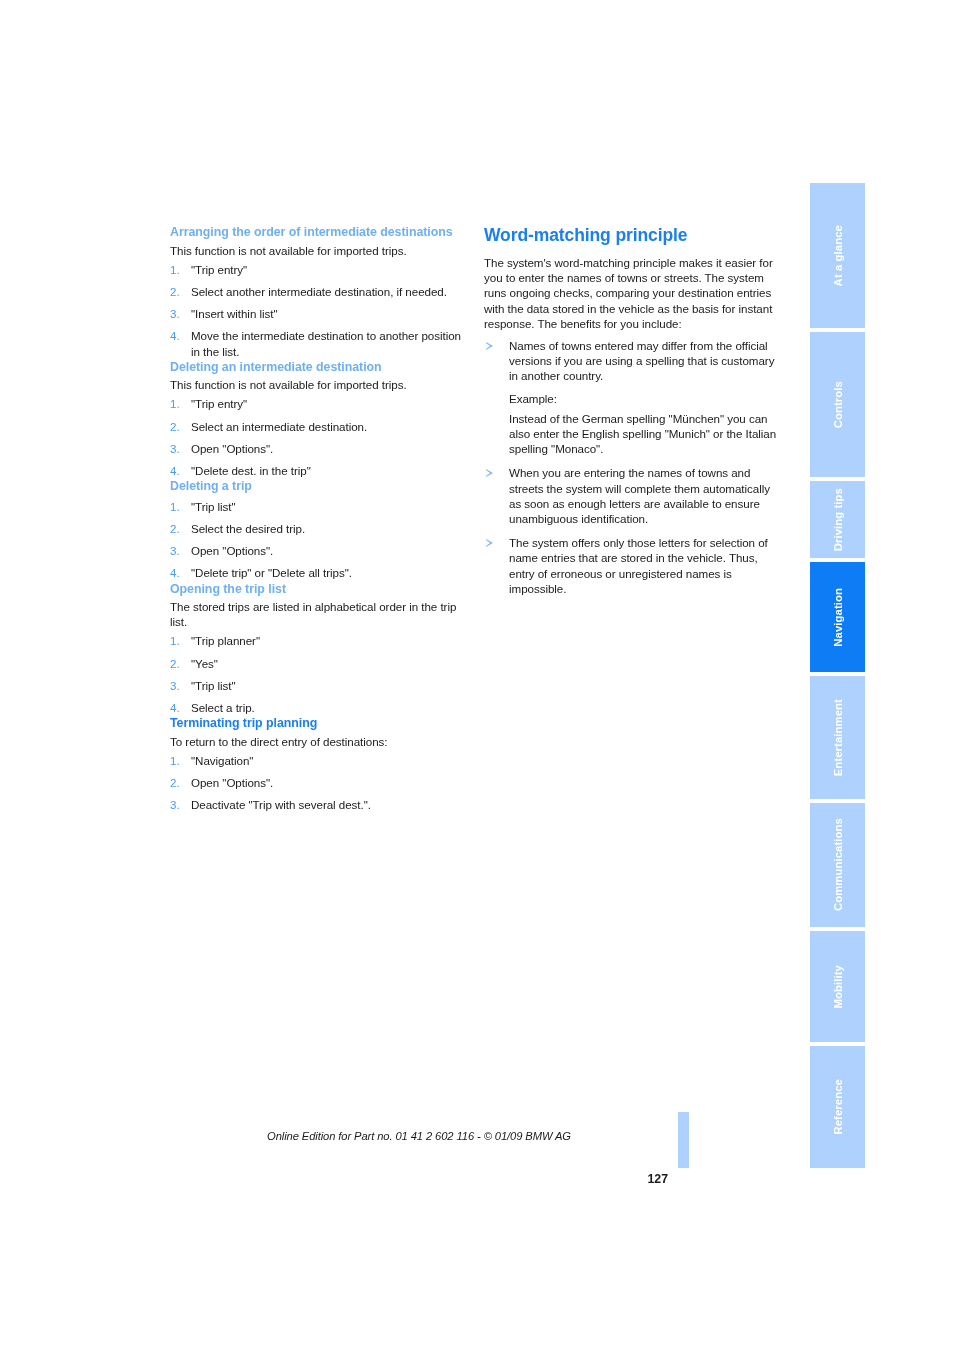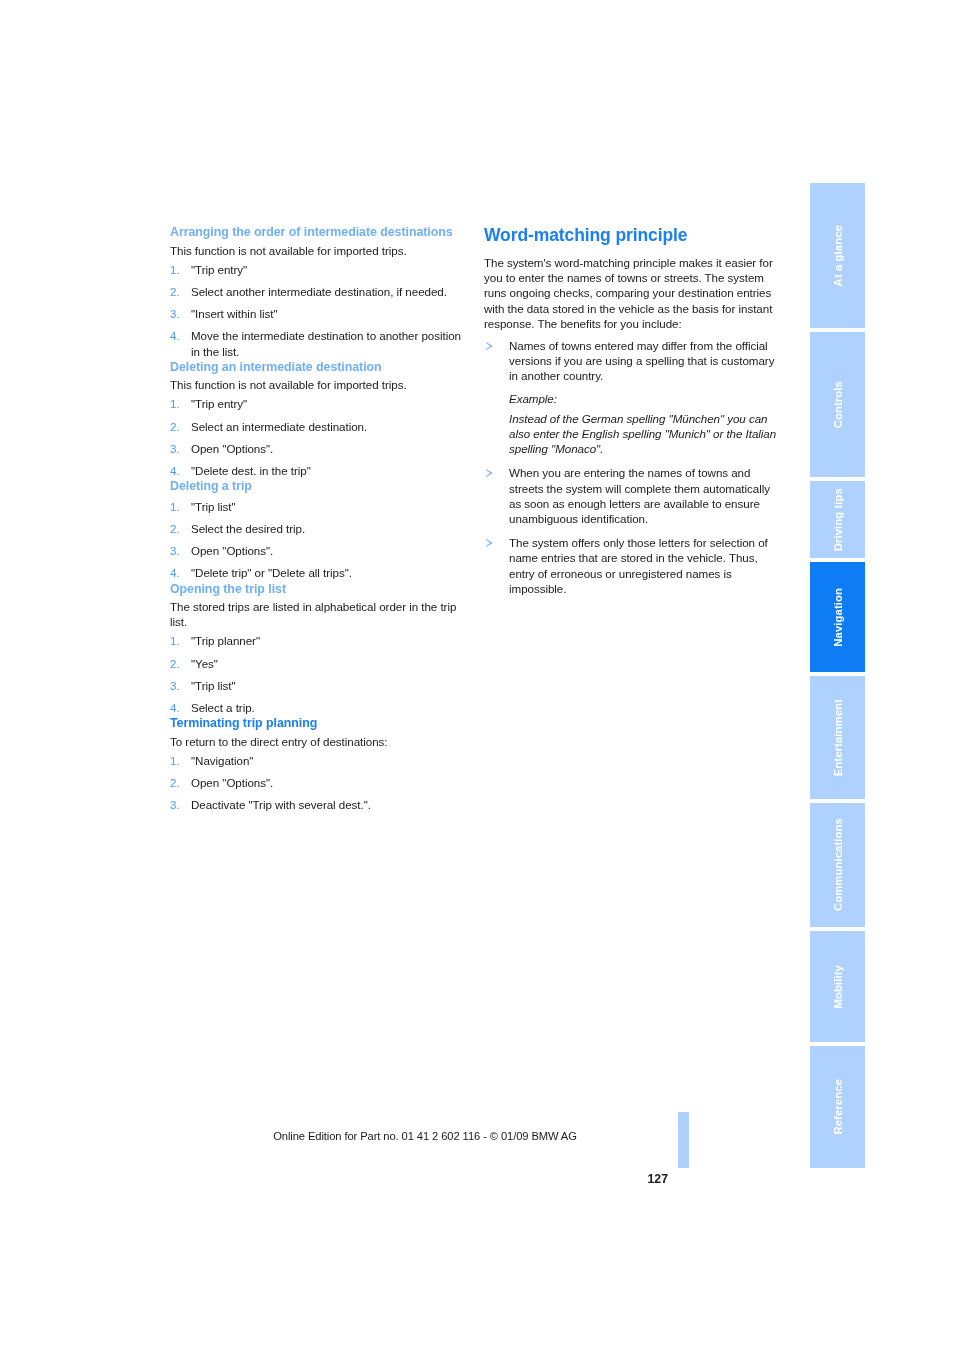--- a/index.html
+++ b/index.html
@@ -123,21 +123,20 @@
     left: -7px;
     top: -3px;
     width: 0;
     height: 0;
     border-top: 3px solid transparent;
     border-bottom: 3px solid transparent;
     border-left: 4.6px solid #ffffff;
   }
   .sub-para {
     margin-top: 7px;
-    font-style: italic;
   }
   .sub-para.tight { margin-top: 5px; }
 
   
   .tabs {
     position: absolute;
     left: 810px;
     top: 183px;
     width: 55px;
     height: 985px;
@@ -170,27 +169,28 @@
     left: 596px;
     top: 1172px;
     width: 72px;
     text-align: right;
     font-size: 12.3px;
     font-weight: bold;
     color: #1b1b1b;
   }
   .footer-line {
     position: absolute;
-    left: 176px;
+    left: 170px;
     top: 1130px;
     width: 498px;
     text-align: center;
     font-size: 11.2px;
     color: #1b1b1b;
     letter-spacing: -0.1px;
+    font-style: italic;
   }
   .footer-bar {
     position: absolute;
     left: 678px;
     top: 1112px;
     width: 11px;
     height: 56px;
     background: #aed2fd;
   }
 </style>

